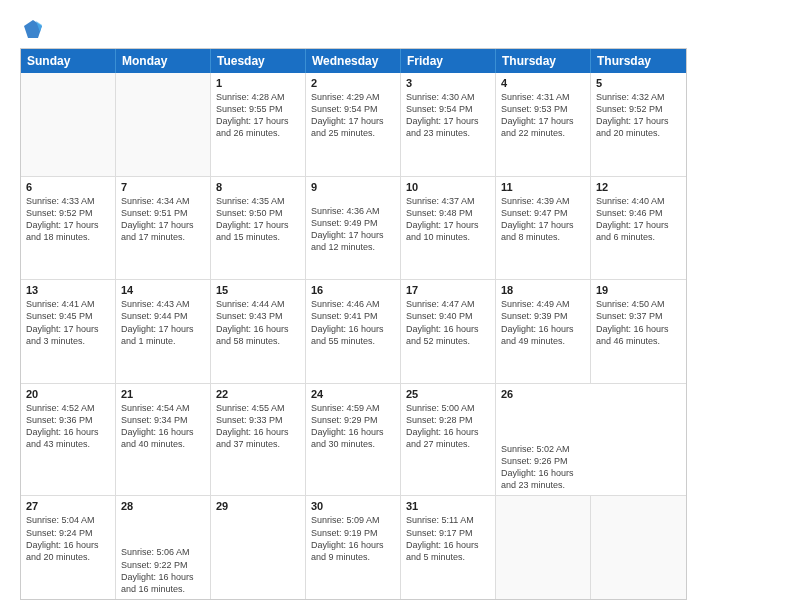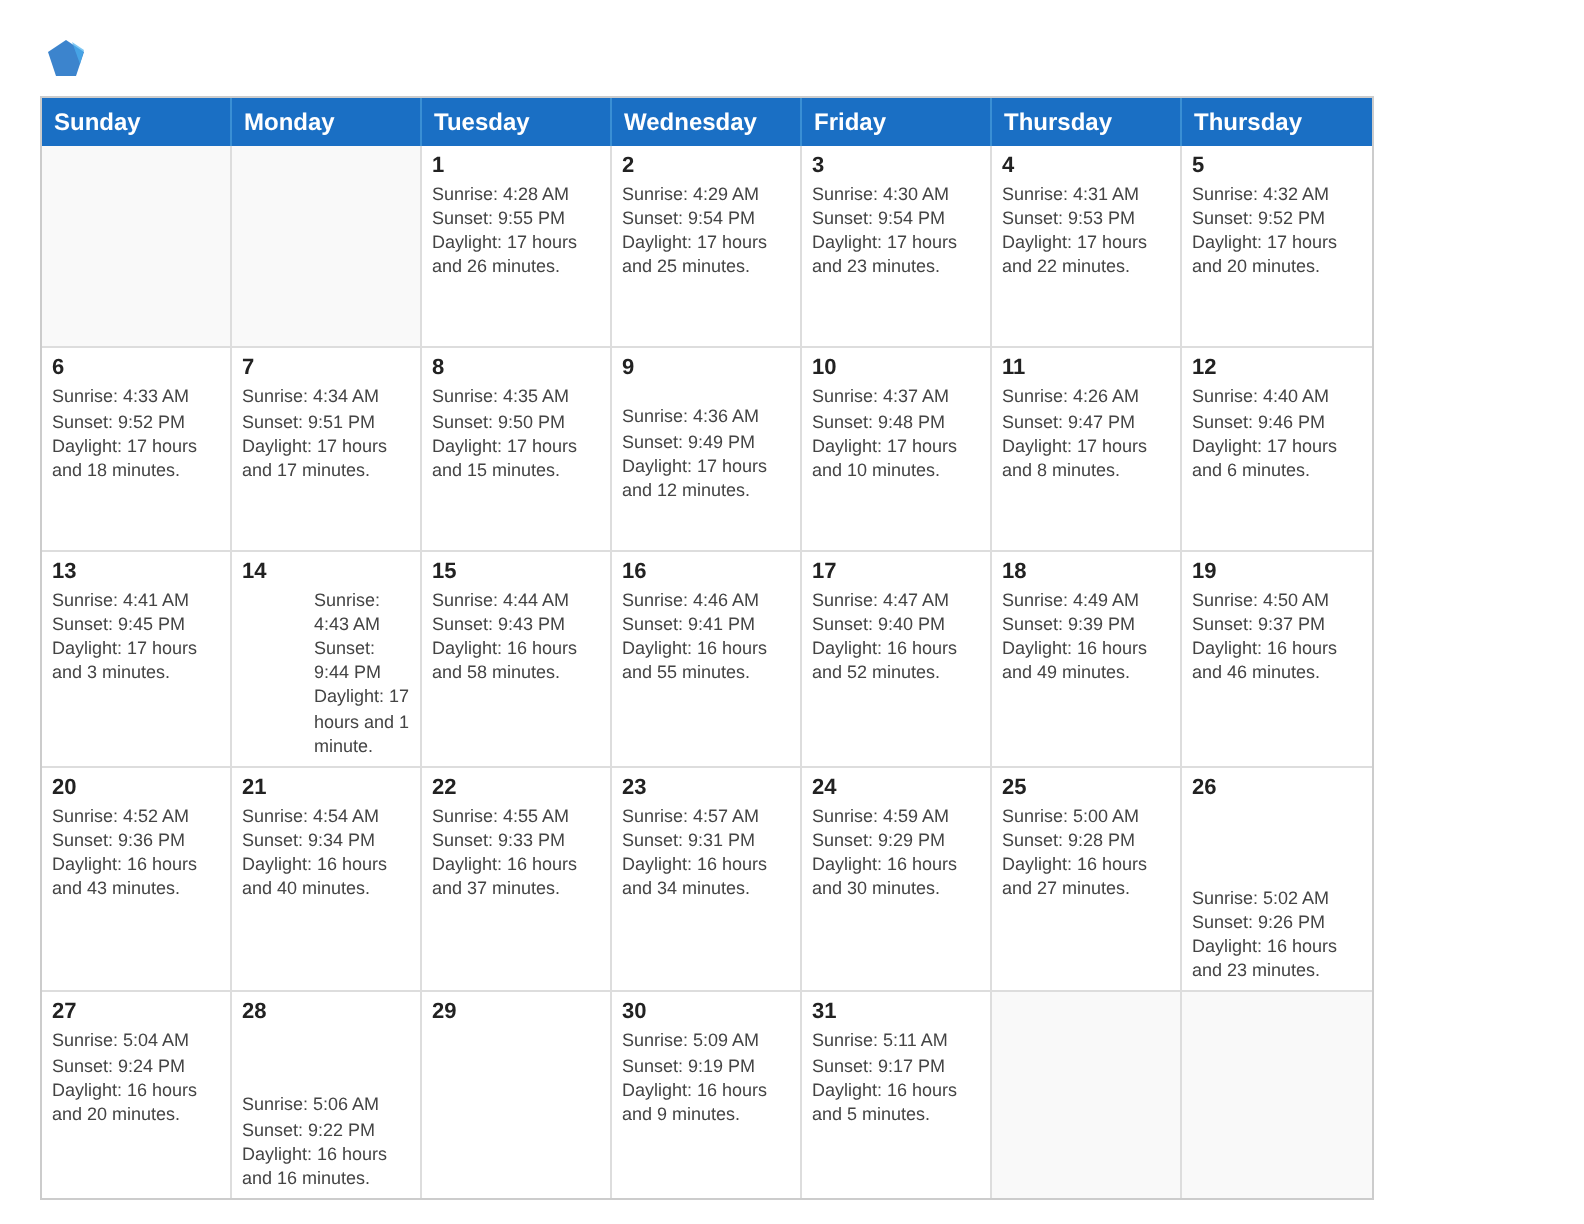--- a/index.html
+++ b/index.html
@@ -201,41 +201,41 @@
 Daylight: 17 hours and 12 minutes.</div>
           </div>
           <div class="cal-cell">
             <div class="day-number">10</div>
             <div class="day-info" style="white-space: pre-line;">Sunrise: 4:37 AM
 Sunset: 9:48 PM
 Daylight: 17 hours and 10 minutes.</div>
           </div>
           <div class="cal-cell">
             <div class="day-number">11</div>
-            <div class="day-info" style="white-space: pre-line;">Sunrise: 4:26 AM
+            <div class="day-info" style="white-space: pre-line;">Sunrise: 4:39 AM
 Sunset: 9:47 PM
 Daylight: 17 hours and 8 minutes.</div>
           </div>
           <div class="cal-cell">
             <div class="day-number">12</div>
             <div class="day-info" style="white-space: pre-line;">Sunrise: 4:40 AM
 Sunset: 9:46 PM
 Daylight: 17 hours and 6 minutes.</div>
           </div>
         </div>
         <div class="cal-row">
           <div class="cal-cell">
             <div class="day-number">13</div>
             <div class="day-info" style="white-space: pre-line;">Sunrise: 4:41 AM
 Sunset: 9:45 PM
 Daylight: 17 hours and 3 minutes.</div>
           </div>
           <div class="cal-cell">
             <div class="day-number">14</div>
-            <div class="day-info" style="white-space: pre-line; margin-left: 36px;">Sunrise: 4:43 AM
+            <div class="day-info" style="white-space: pre-line;">Sunrise: 4:43 AM
 Sunset: 9:44 PM
 Daylight: 17 hours and 1 minute.</div>
           </div>
           <div class="cal-cell">
             <div class="day-number">15</div>
             <div class="day-info" style="white-space: pre-line;">Sunrise: 4:44 AM
 Sunset: 9:43 PM
 Daylight: 16 hours and 58 minutes.</div>
           </div>
           <div class="cal-cell">
@@ -274,26 +274,20 @@
             <div class="day-number">21</div>
             <div class="day-info" style="white-space: pre-line;">Sunrise: 4:54 AM
 Sunset: 9:34 PM
 Daylight: 16 hours and 40 minutes.</div>
           </div>
           <div class="cal-cell">
             <div class="day-number">22</div>
             <div class="day-info" style="white-space: pre-line;">Sunrise: 4:55 AM
 Sunset: 9:33 PM
 Daylight: 16 hours and 37 minutes.</div>
-          </div>
-          <div class="cal-cell">
-            <div class="day-number">23</div>
-            <div class="day-info" style="white-space: pre-line;">Sunrise: 4:57 AM
-Sunset: 9:31 PM
-Daylight: 16 hours and 34 minutes.</div>
           </div>
           <div class="cal-cell">
             <div class="day-number">24</div>
             <div class="day-info" style="white-space: pre-line;">Sunrise: 4:59 AM
 Sunset: 9:29 PM
 Daylight: 16 hours and 30 minutes.</div>
           </div>
           <div class="cal-cell">
             <div class="day-number">25</div>
             <div class="day-info" style="white-space: pre-line;">Sunrise: 5:00 AM

